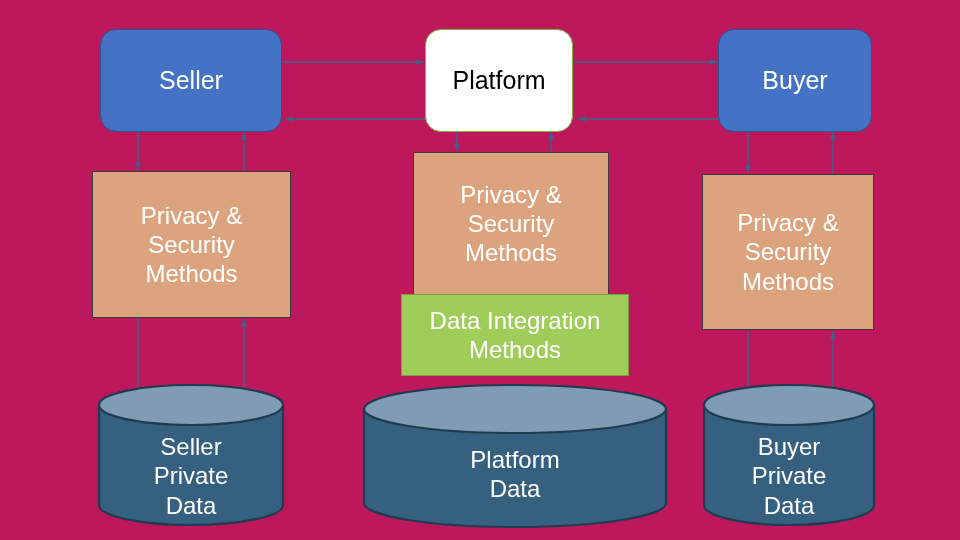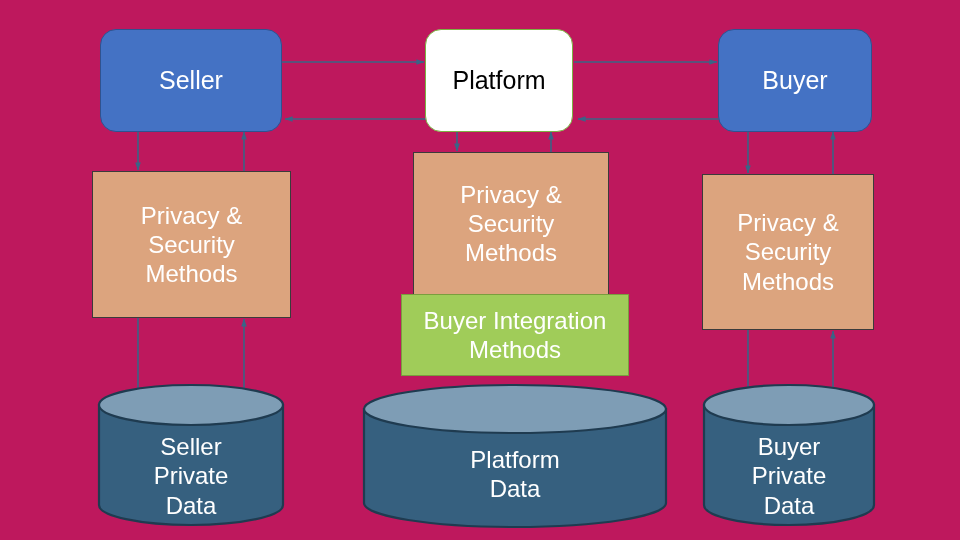--- a/index.html
+++ b/index.html
@@ -150,21 +150,21 @@
     <span>Methods</span>
   </div>
 
   <div class="node psm" style="left:702px; top:174px; width:172px; height:156px; flex-direction:column;">
     <span>Privacy &amp;</span>
     <span>Security</span>
     <span>Methods</span>
   </div>
 
   <div class="node dim" style="left:401px; top:294px; width:228px; height:82px; flex-direction:column; z-index:4;">
-    <span>Buyer Integration</span>
+    <span>Data Integration</span>
     <span>Methods</span>
   </div>
 
   <div class="cyl" style="left:97px; top:385px; width:188px; height:140px;">
     <svg width="188" height="140" viewBox="0 0 188 140" xmlns="http://www.w3.org/2000/svg">
       <path d="M2,20 L2,120 A92,20 0 0 0 186,120 L186,20 Z" fill="#36607F" stroke="#1F3B50" stroke-width="2.2"></path>
       <ellipse cx="94" cy="20" rx="92" ry="20" fill="#7E9DB5" stroke="#1F3B50" stroke-width="2.2"></ellipse>
     </svg>
     <div class="cyl-label" style="top:47px;">
       <div>Seller</div>

